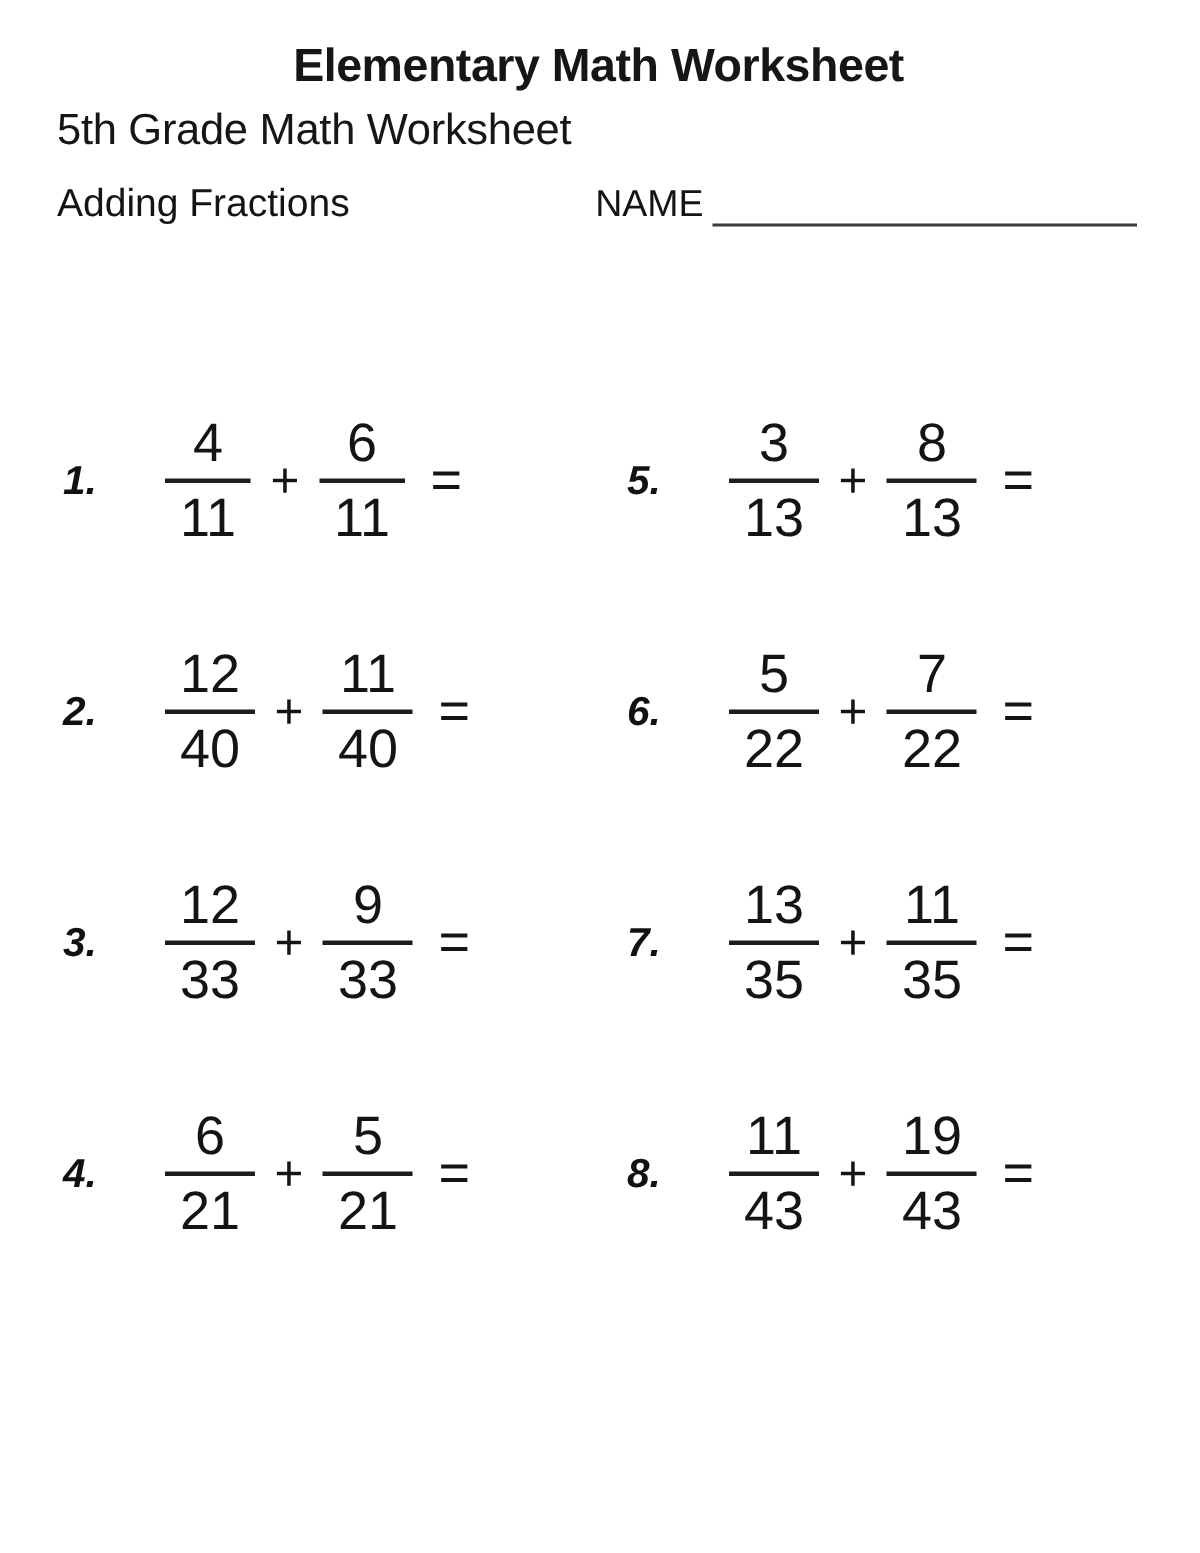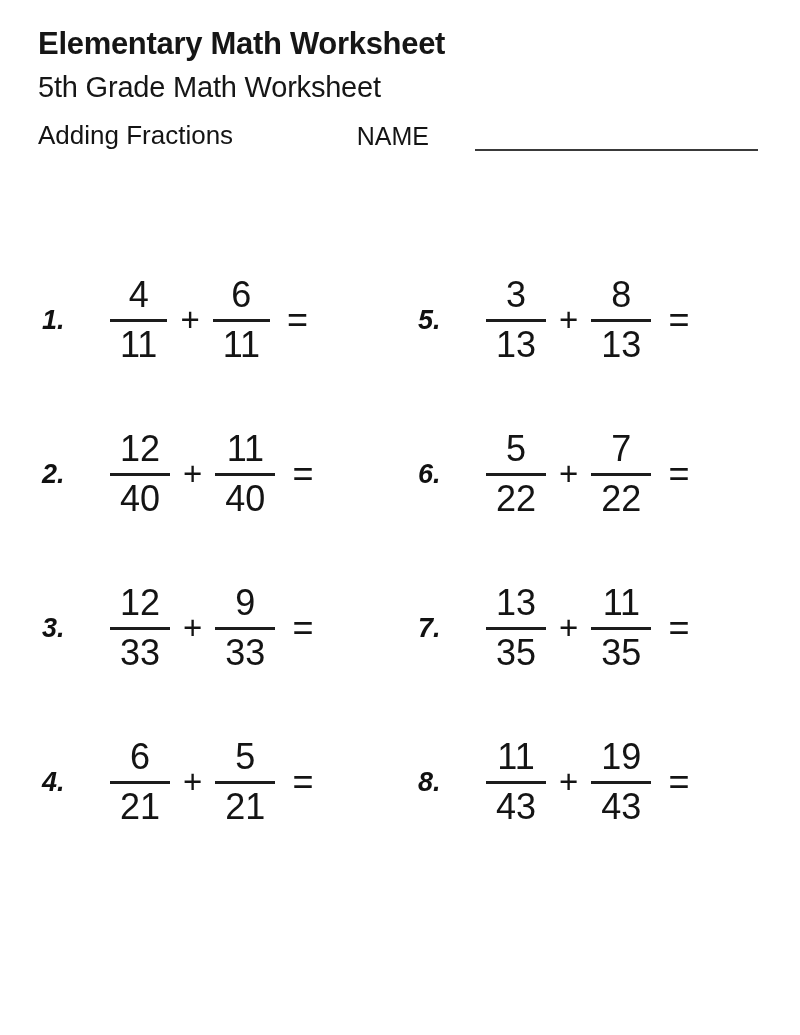--- a/index.html
+++ b/index.html
@@ -10,35 +10,35 @@
     color: #1b1b1b;
     position: relative;
     overflow: hidden;
   }
   .page { position: absolute; inset: 0; background: #ffffff; }
 
   
   .header { padding: 26px 40px 0 38px; }
   .title-line1 {
     font-size: 31px; font-weight: 600; letter-spacing: -0.3px;
-    line-height: 1.15; color: #161616;
+    line-height: 1.15; color: #161616; text-align: center;
   }
   .title-line2 {
     font-size: 29px; font-weight: 400; letter-spacing: -0.2px;
     line-height: 1.2; color: #161616; margin-top: 8px;
   }
   .subtitle-row {
     margin-top: 16px;
     width: 720px;
     display: flex;
     justify-content: space-between;
     align-items: flex-end;
   }
   .worksheet-topic { font-size: 26px; font-weight: 400; color: #141414; }
-  .name-block { display: flex; align-items: flex-end; gap: 40px; }
+  .name-block { display: flex; align-items: flex-end; }
   .name-label { font-size: 25px; font-weight: 400; color: #141414; margin-right: 6px; }
   .name-line {
     display: inline-block;
     width: 283px; height: 30px;
     border-bottom: 2px solid #3a3a3a;
   }
 
   
   .problems {
     position: absolute;

